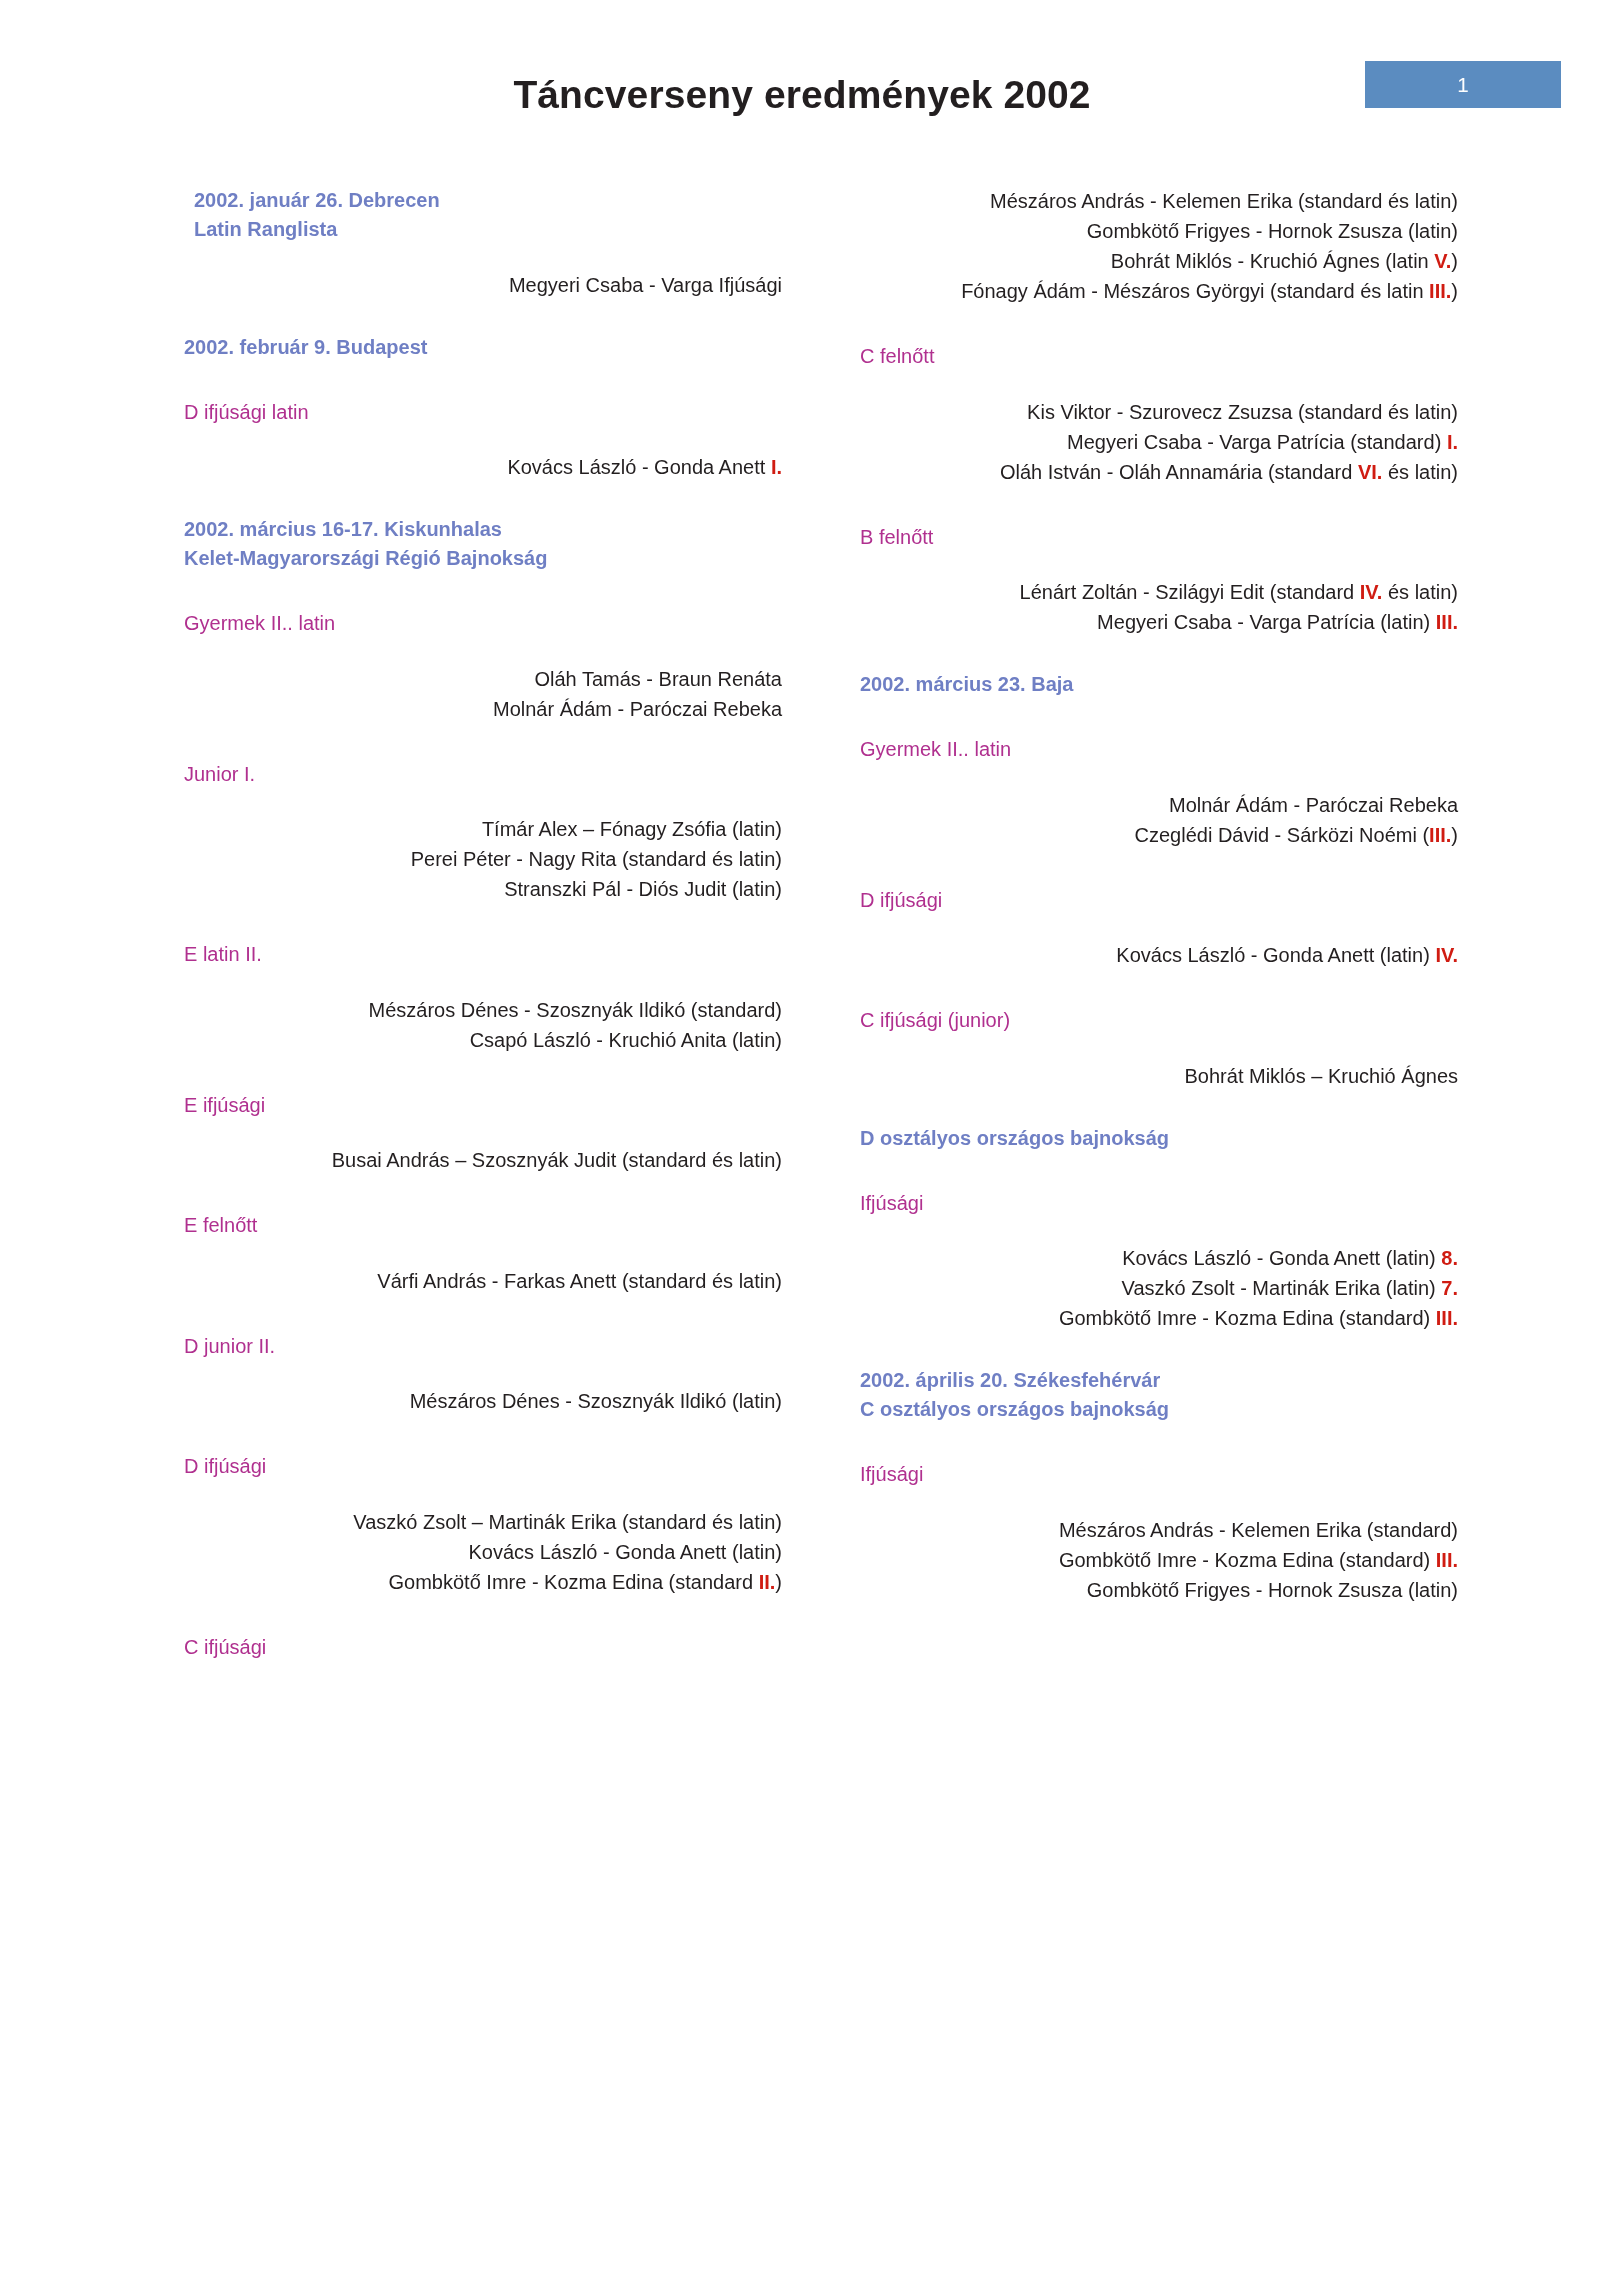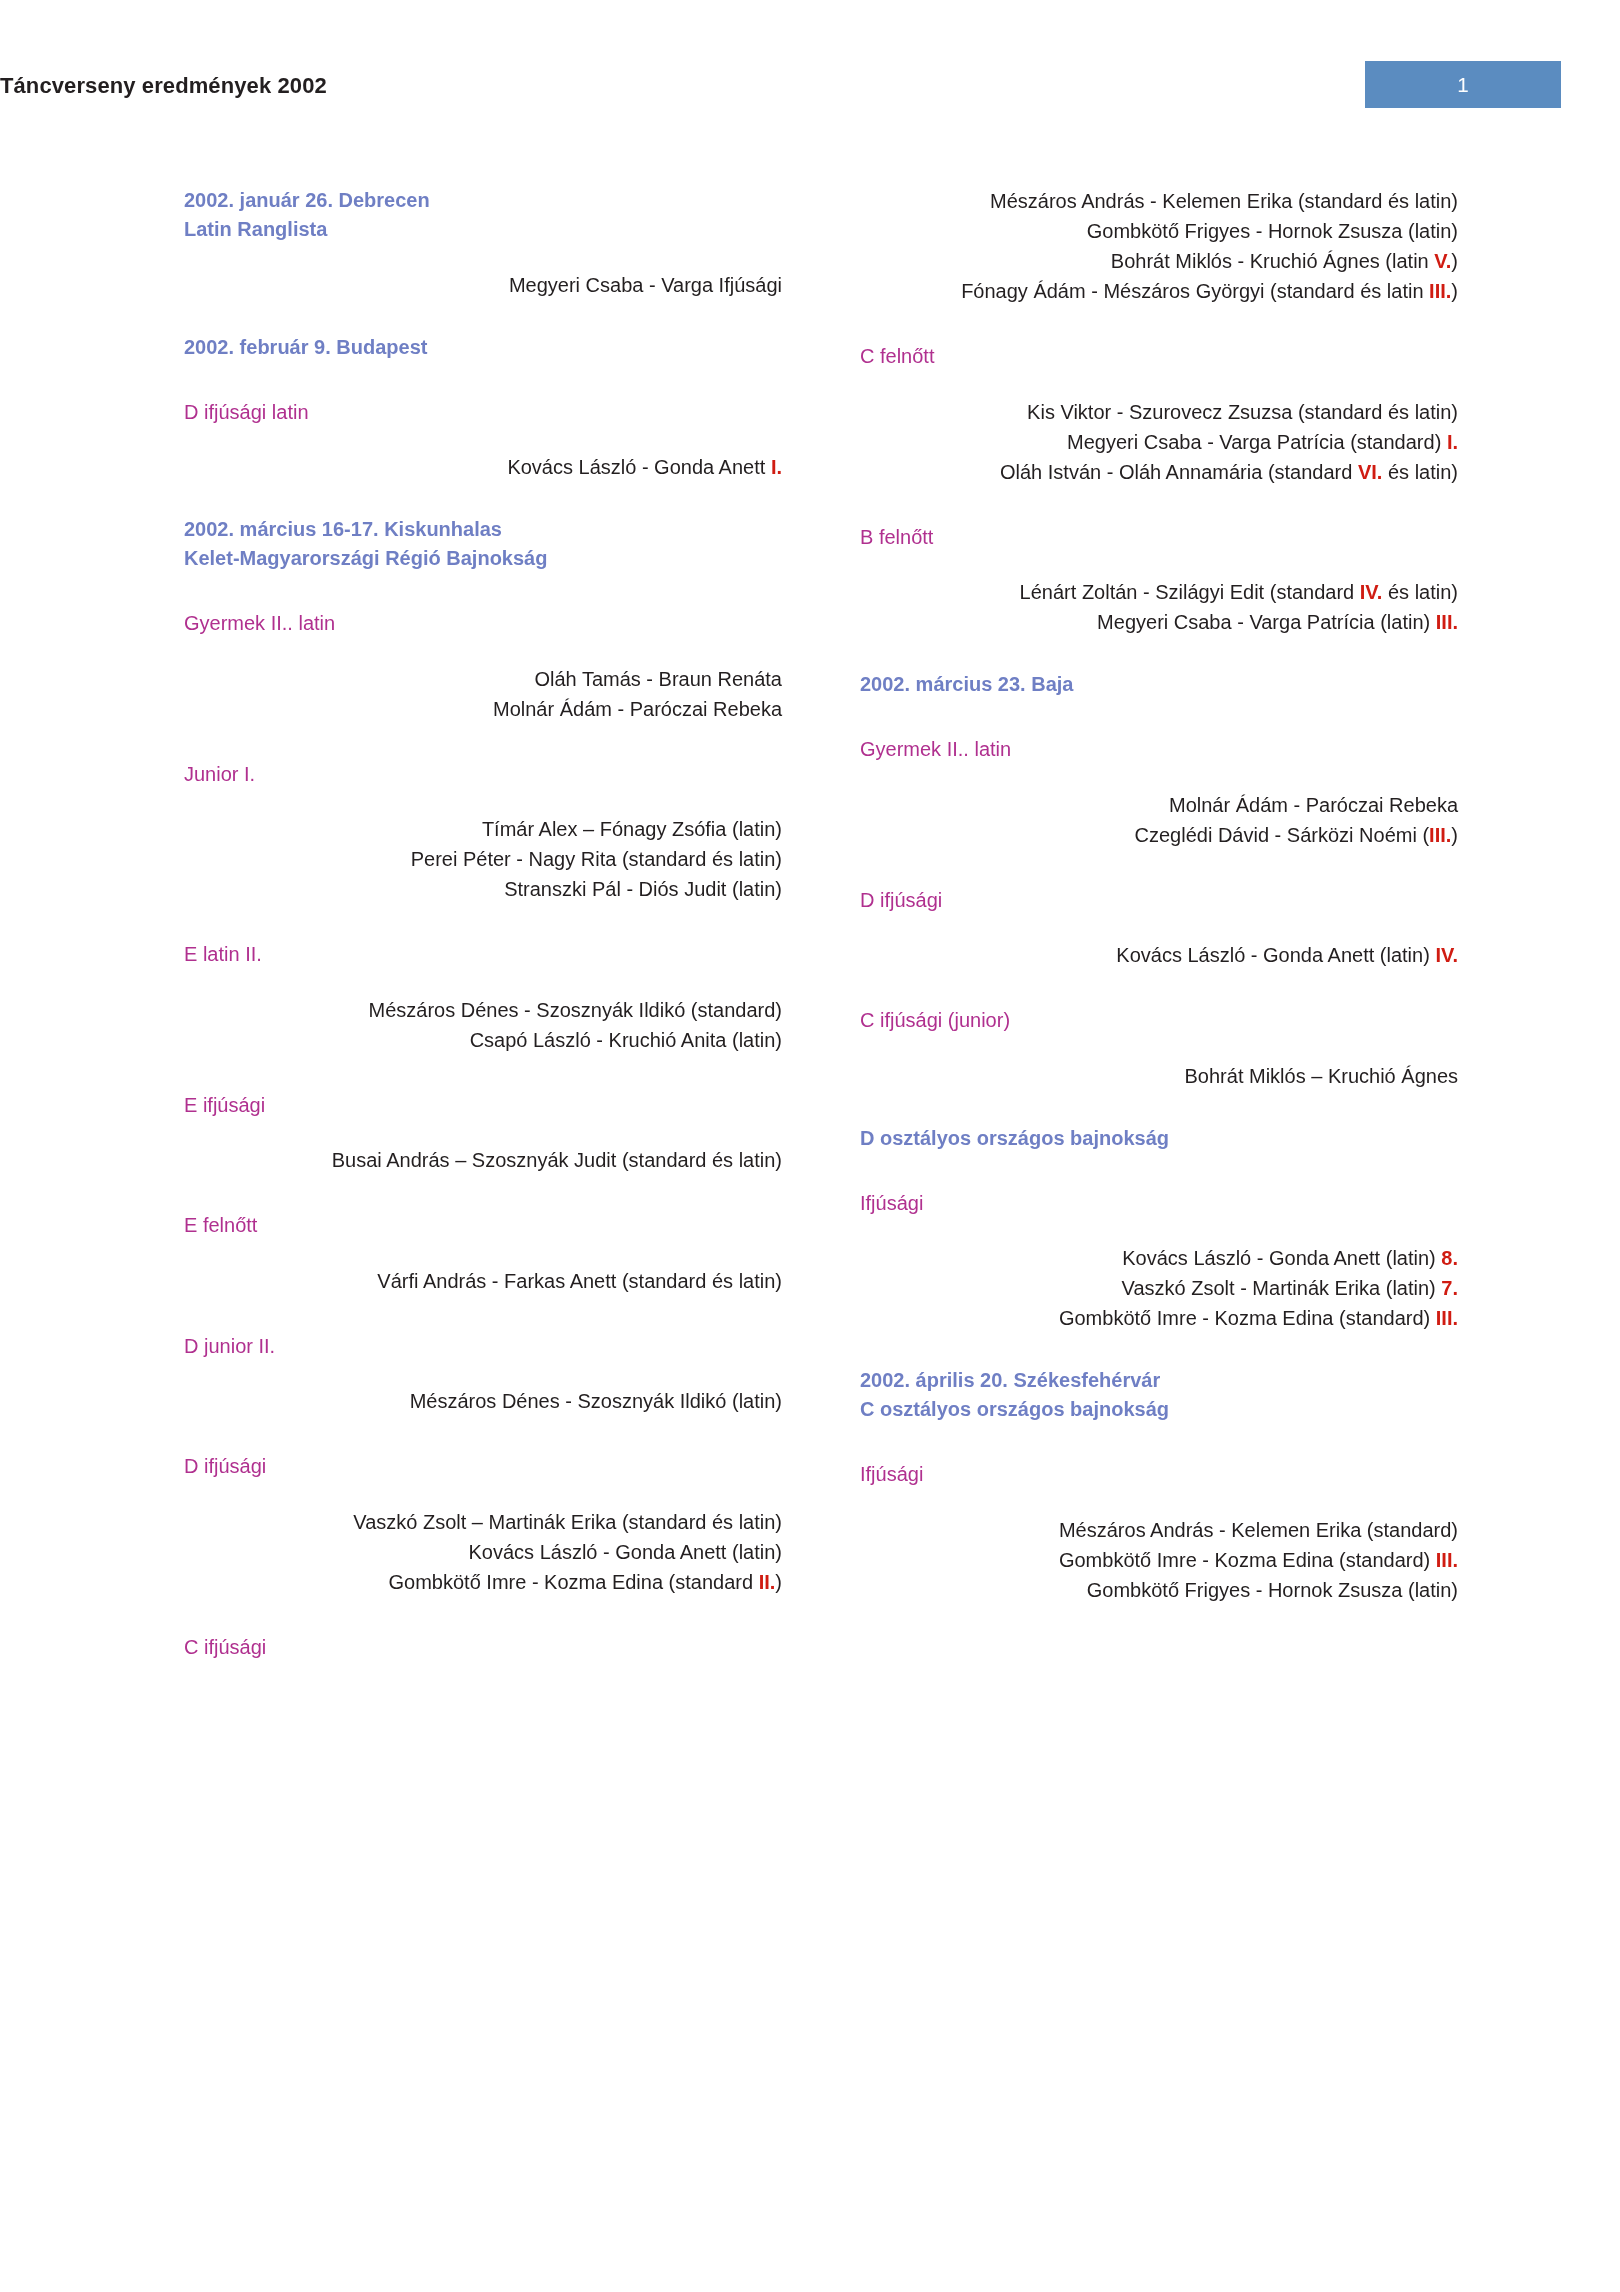--- a/index.html
+++ b/index.html
@@ -25,22 +25,22 @@
     top: 61px;
     left: 0;
     width: 1620px;
     height: 59px;
   }
   .doc-title {
     position: absolute;
     left: 0;
     right: 16px;
     top: 11.8px;
-    text-align: left;
-    font-size: 22px;
+    text-align: center;
+    font-size: 39px;
     font-weight: bold;
     color: #231f20;
     letter-spacing: 0.1px;
   }
   .page-number-box {
     position: absolute;
     right: 59px;
     top: 0px;
     width: 196px;
     height: 47px;
@@ -66,20 +66,21 @@
   .event {
     color: #6f7fc4;
     font-weight: bold;
     font-size: 20px;
     line-height: 29px;
     margin-top: 33px;
     margin-bottom: 0;
   }
   .event.first {
     margin-top: 0;
+    margin-left: 10px;
   }
   .category {
     color: #b0308f;
     font-size: 20px;
     line-height: 29px;
     margin-top: 36px;
     margin-bottom: 0;
   }
   .names {
     color: #231f20;

